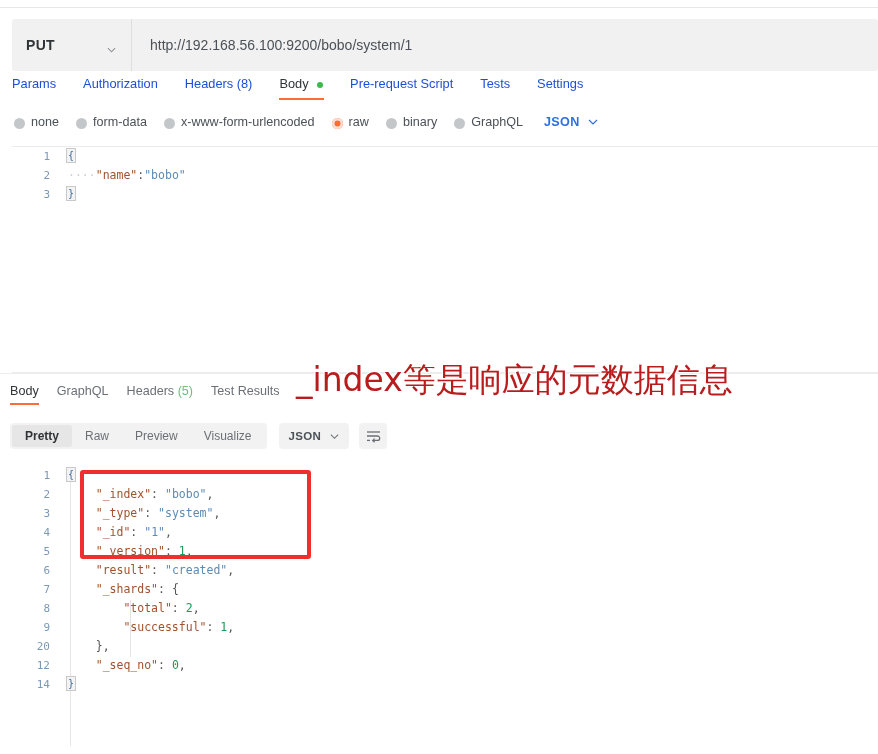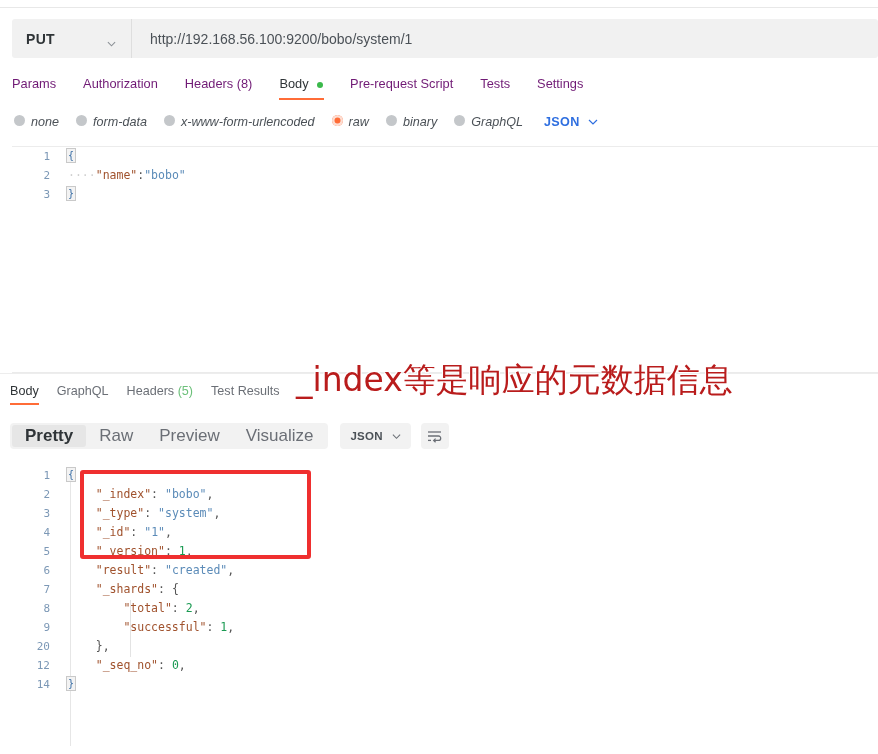--- a/index.html
+++ b/index.html
@@ -8,21 +8,21 @@
     background:#ffffff;
     font-family:"Liberation Sans",sans-serif;
     color:#2f3437;
     overflow:hidden;
     position:relative;
   }
   .top-rule{height:1px;background:#e8e8e8;margin-top:7px;}
 
   
   .urlbar{
-    position:absolute;left:12px;top:19px;right:0;height:39px;
+    position:absolute;left:12px;top:19px;right:0;height:52px;
     display:flex;align-items:stretch;
     background:#f1f1f1;border-radius:3px;
     overflow:hidden;
   }
   .method-box{
     width:120px;display:flex;align-items:center;
     padding-left:14px;box-sizing:border-box;
     border-right:1px solid #dedede;
     position:relative;
   }
@@ -35,39 +35,39 @@
     flex:1;display:flex;align-items:center;padding-left:18px;
     font-size:14px;color:#4b5157;
   }
 
   
   .req-tabs{
     position:absolute;left:12px;top:72px;
     display:flex;align-items:center;gap:0;
   }
   .req-tab{
-    font-size:12.8px;color:#701a75;
+    font-size:12.8px;color:#1d4ed8;
     padding:4px 14px 9px 0;margin-right:13px;
     position:relative;white-space:nowrap;cursor:pointer;
   }
   .req-tab.active{color:#2f3437;font-weight:normal;}
   .req-tab.active .tab-ul{
     position:absolute;left:0;right:13px;bottom:0;height:2px;background:#ff6c37;
   }
   .green-dot{
     display:inline-block;width:6px;height:6px;border-radius:50%;
     background:#3bb94b;margin-left:5px;vertical-align:middle;
   }
 
   
   .body-types{
     position:absolute;left:14px;top:113px;
     display:flex;align-items:center;
   }
-  .rb{display:flex;align-items:flex-start;margin-right:17px;cursor:pointer;white-space:nowrap;font-style:italic;}
+  .rb{display:flex;align-items:flex-end;margin-right:17px;cursor:pointer;white-space:nowrap;}
   .rb .dot{
     width:11px;height:11px;border-radius:50%;
     background:#c4c7ca;margin-right:6px;flex:none;
   }
   .rb.sel .dot{background:#ff6c37;box-shadow:inset 0 0 0 2.5px #fdded3;}
   .rb .lbl{font-size:12.6px;color:#4b5157;}
   .json-sel{display:flex;align-items:center;margin-left:4px;cursor:pointer;}
   .json-sel .lbl{font-size:12.6px;font-weight:bold;color:#2f6fe0;letter-spacing:.3px;}
   .json-sel svg{width:10px;height:10px;margin-left:8px;}
 
@@ -127,21 +127,21 @@
 
   
   .res-toolbar{
     position:absolute;left:10px;top:423px;display:flex;align-items:center;
   }
   .seg{
     display:flex;align-items:center;background:#f2f2f2;border-radius:4px;
     padding:2px;height:26px;box-sizing:border-box;
   }
   .seg .it{
-    font-size:17px;color:#6b6f76;padding:0 13px;line-height:22px;
+    font-size:12px;color:#6b6f76;padding:0 13px;line-height:22px;
     border-radius:3px;cursor:pointer;white-space:nowrap;
   }
   .seg .it.active{background:#e6e6e6;color:#2f3437;font-weight:bold;}
   .fmt-sel{
     display:flex;align-items:center;background:#f2f2f2;border-radius:4px;
     height:26px;padding:0 10px;margin-left:12px;cursor:pointer;
   }
   .fmt-sel .lbl{font-size:11.5px;font-weight:bold;color:#4b5157;letter-spacing:.3px;}
   .fmt-sel svg{width:9px;height:9px;margin-left:9px;}
   .wrap-btn{

